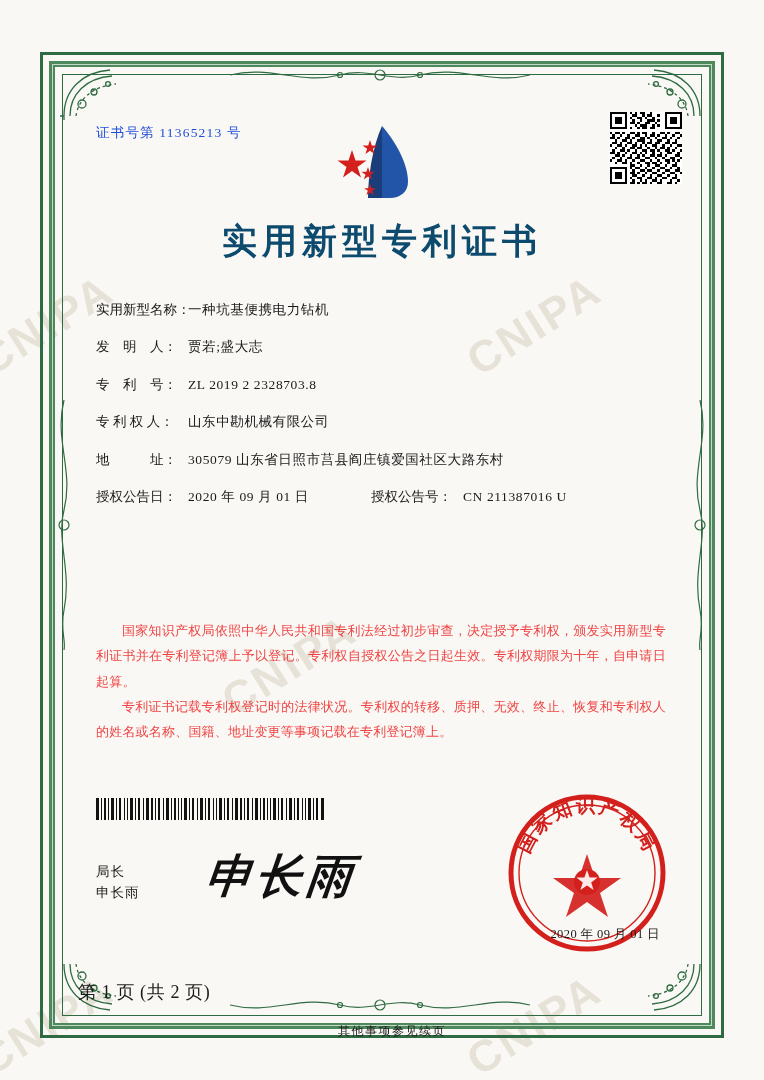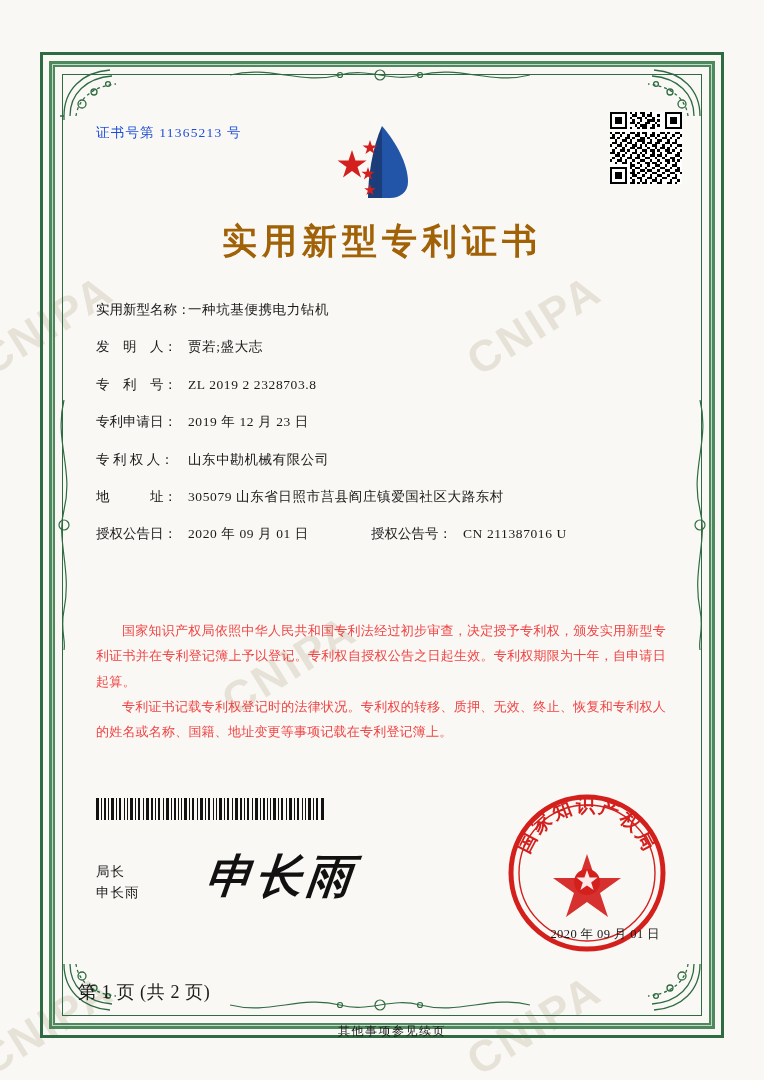--- a/index.html
+++ b/index.html
@@ -131,21 +131,21 @@
   .emblem svg { width: 100%; height: 100%; display: block; }
 
   .doc-title {
     position: absolute;
     left: 0; right: 0;
     top: 128px;
     text-align: center;
     font-size: 35px;
     font-weight: bold;
     letter-spacing: 5px;
-    color: #a16207;
+    color: #0c4a6e;
     font-family: "DejaVu Serif", serif;
   }
 
   .fields {
     position: absolute;
     left: 18px; top: 212px;
     width: 576px;
     font-size: 13.5px;
     color: #1a1a1a;
   }
@@ -592,23 +592,20 @@
       <div class="frow">
         <span class="flabel">实用新型名称：</span><span class="fvalue">一种坑基便携电力钻机</span>
       </div>
       <div class="frow">
         <span class="flabel">发　明　人：</span><span class="fvalue">贾若;盛大志</span>
       </div>
       <div class="frow">
         <span class="flabel">专　利　号：</span><span class="fvalue">ZL 2019 2 2328703.8</span>
       </div>
       <div class="frow">
-        <span class="flabel">专利申请日：</span><span class="fvalue">2019 年 12 月 23 日</span>
-      </div>
-      <div class="frow">
         <span class="flabel">专 利 权 人：</span><span class="fvalue">山东中勘机械有限公司</span>
       </div>
       <div class="frow">
         <span class="flabel">地　　　址：</span><span class="fvalue">305079  山东省日照市莒县阎庄镇爱国社区大路东村</span>
       </div>
       <div class="frow">
         <span class="flabel">授权公告日：</span><span class="fvalue">2020 年 09 月 01 日</span><span class="fvalue-2"><span class="flabel2">授权公告号：</span><span class="fvalue">CN 211387016 U</span></span>
       </div>
     </div>
 

